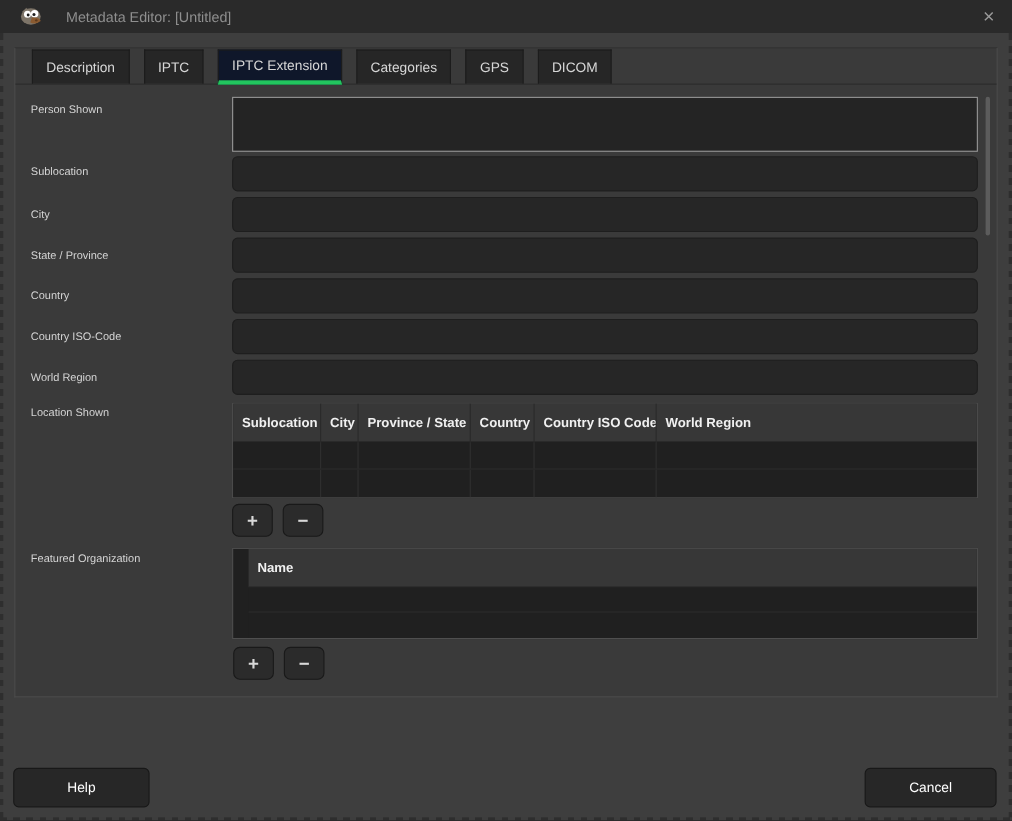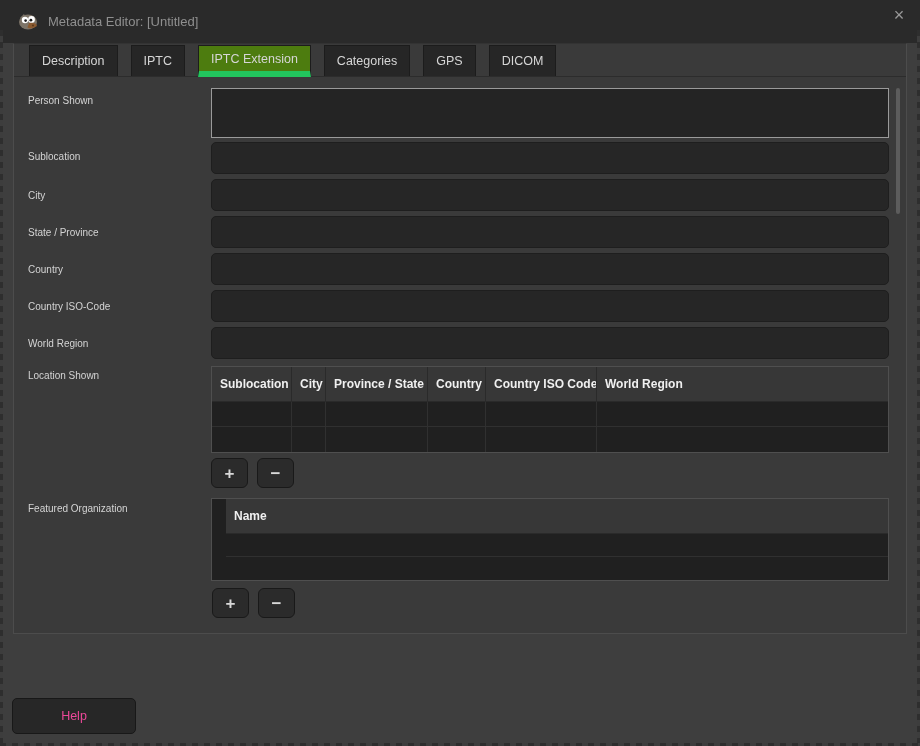--- a/index.html
+++ b/index.html
@@ -17,23 +17,23 @@
   .edge { position: absolute; z-index: 50; }
   .edge-left  { left: 0; top: 30px; width: 3px; bottom: 0;
     background: repeating-linear-gradient(180deg, #2e2e2e 0 6px, #3d3d3d 6px 12px); }
   .edge-right { right: 0; top: 30px; width: 3px; bottom: 0;
     background: repeating-linear-gradient(180deg, #2e2e2e 0 6px, #3d3d3d 6px 12px); }
   .edge-bottom{ left: 0; right: 0; bottom: 0; height: 3px;
     background: repeating-linear-gradient(90deg, #2e2e2e 0 6px, #3d3d3d 6px 12px); }
 
   
   .titlebar {
-    position: absolute; left: 0; top: 0; width: 920px; height: 43px;
+    position: absolute; left: 0; top: 0; width: 920px; height: 30px;
     background: #2a2a2a;
-    display: flex; align-items: center;
+    display: flex; align-items: center; gap: 12px;
   }
   .titlebar .app-icon { margin-left: 18px; width: 22px; height: 18px; flex: 0 0 auto; }
   .titlebar .title-text {
     margin-left: 8px; color: #8f8f8f; font-size: 13px;
   }
   .close-btn {
     position: absolute; right: 8px; top: 3px; width: 26px; height: 24px;
     color: #9a9a9a; font-size: 18px; line-height: 24px; text-align: center;
     cursor: default;
   }
@@ -51,23 +51,23 @@
     display: flex; align-items: stretch; padding-left: 5px;
   }
   .tab {
     background: #262626;
     color: #d6d6d6; font-size: 12.5px;
     padding: 0 12px; margin-right: 3px; margin-top: 1px;
     display: flex; align-items: center;
     border: 1px solid #1c1c1c; border-bottom: none; margin-left: 10px;
   }
   .tab.active {
-    background: #4d7c0f;
+    background: #0f172a;
     margin-bottom: -1px;
-    border-bottom: 6px solid #22c55e;
+    border-bottom: 4px solid #22c55e;
   }
 
   
   .field-label {
     position: absolute; left: 28px;
     color: #d4d4d4; font-size: 10px; white-space: nowrap;
   }
 
   
   .multiline-entry {
@@ -132,21 +132,21 @@
     position: absolute; right: 13px; top: 14px;
     width: 0; height: 0;
     border-left: 6px solid transparent; border-right: 6px solid transparent;
     border-top: 7px solid #c8c8c8;
   }
 
   
   .footer-btn {
     position: absolute; top: 698px; height: 36px;
     background: #272727; border: 1px solid #181818; border-radius: 5px;
-    color: #ec4899; font-size: 12.5px; font-family: "Liberation Sans", sans-serif;
+    color: #ffffff; font-size: 12.5px; font-family: "Liberation Sans", sans-serif;
     display: flex; align-items: center; justify-content: center;
     cursor: default;
   }
   .btn-help   { left: 12px;  width: 124px; }
   .btn-write  { left: 656px; width: 121px; }
   .btn-cancel { left: 786px; width: 120px; }
 </style>
 </head>
 <body>
 
@@ -236,18 +236,19 @@
         <div class="td"></div>
       </div>
   </div>
   <div class="mini-btn" style="left:212px; top:588px">+</div>
   <div class="mini-btn" style="left:258px; top:588px">−</div>
 
   <div class="scrollbar-thumb"></div>
 
 
   <div class="footer-btn btn-help">Help</div>
+  <div class="footer-btn btn-cancel">Cancel</div>
 
   <div class="edge edge-left"></div>
   <div class="edge edge-right"></div>
   <div class="edge edge-bottom"></div>
 
 </div>
 
 </body></html>

